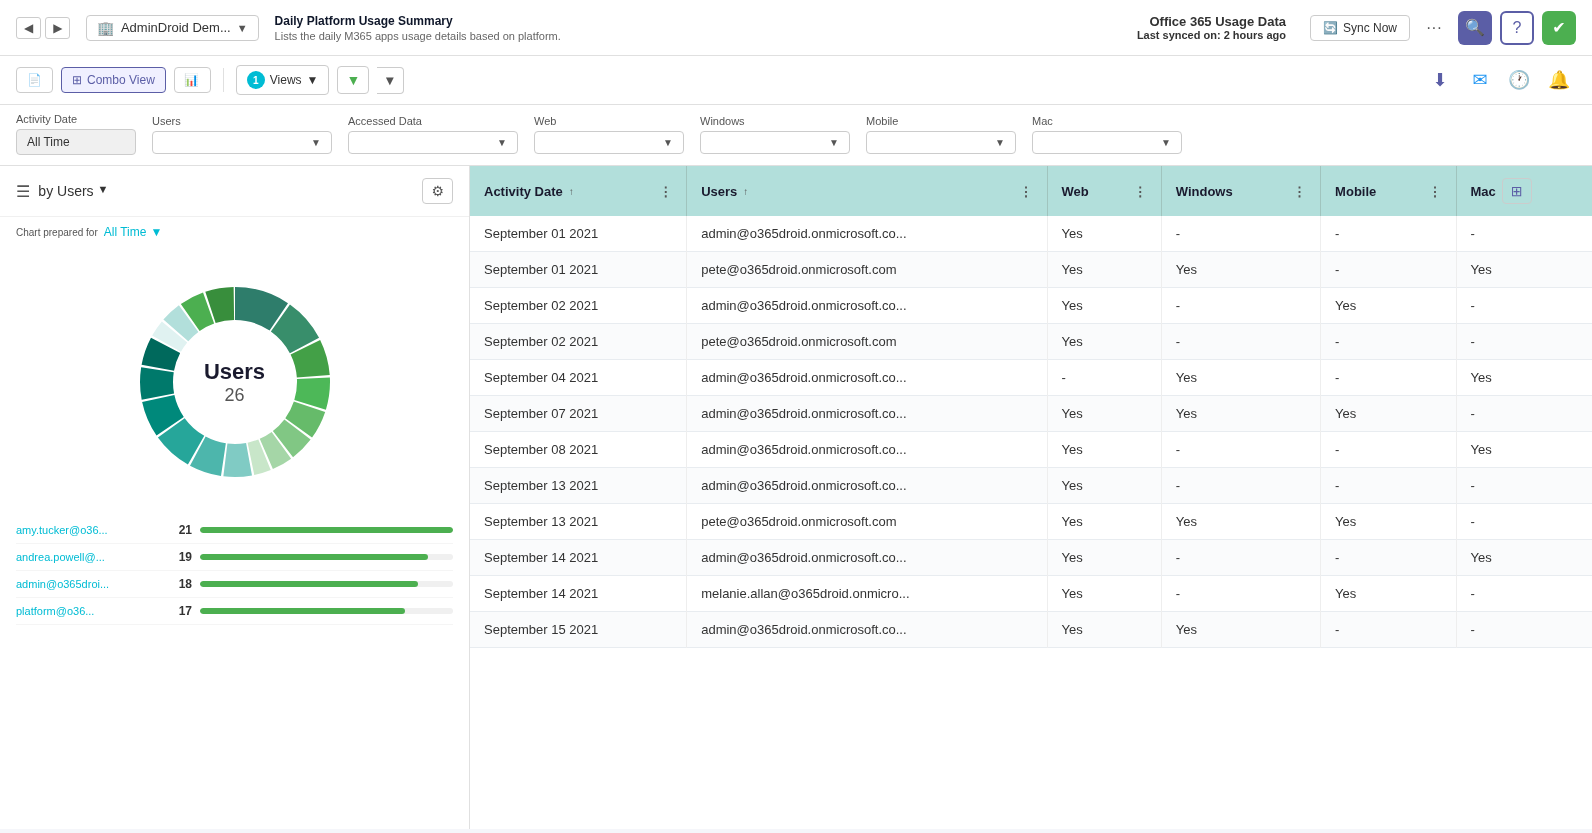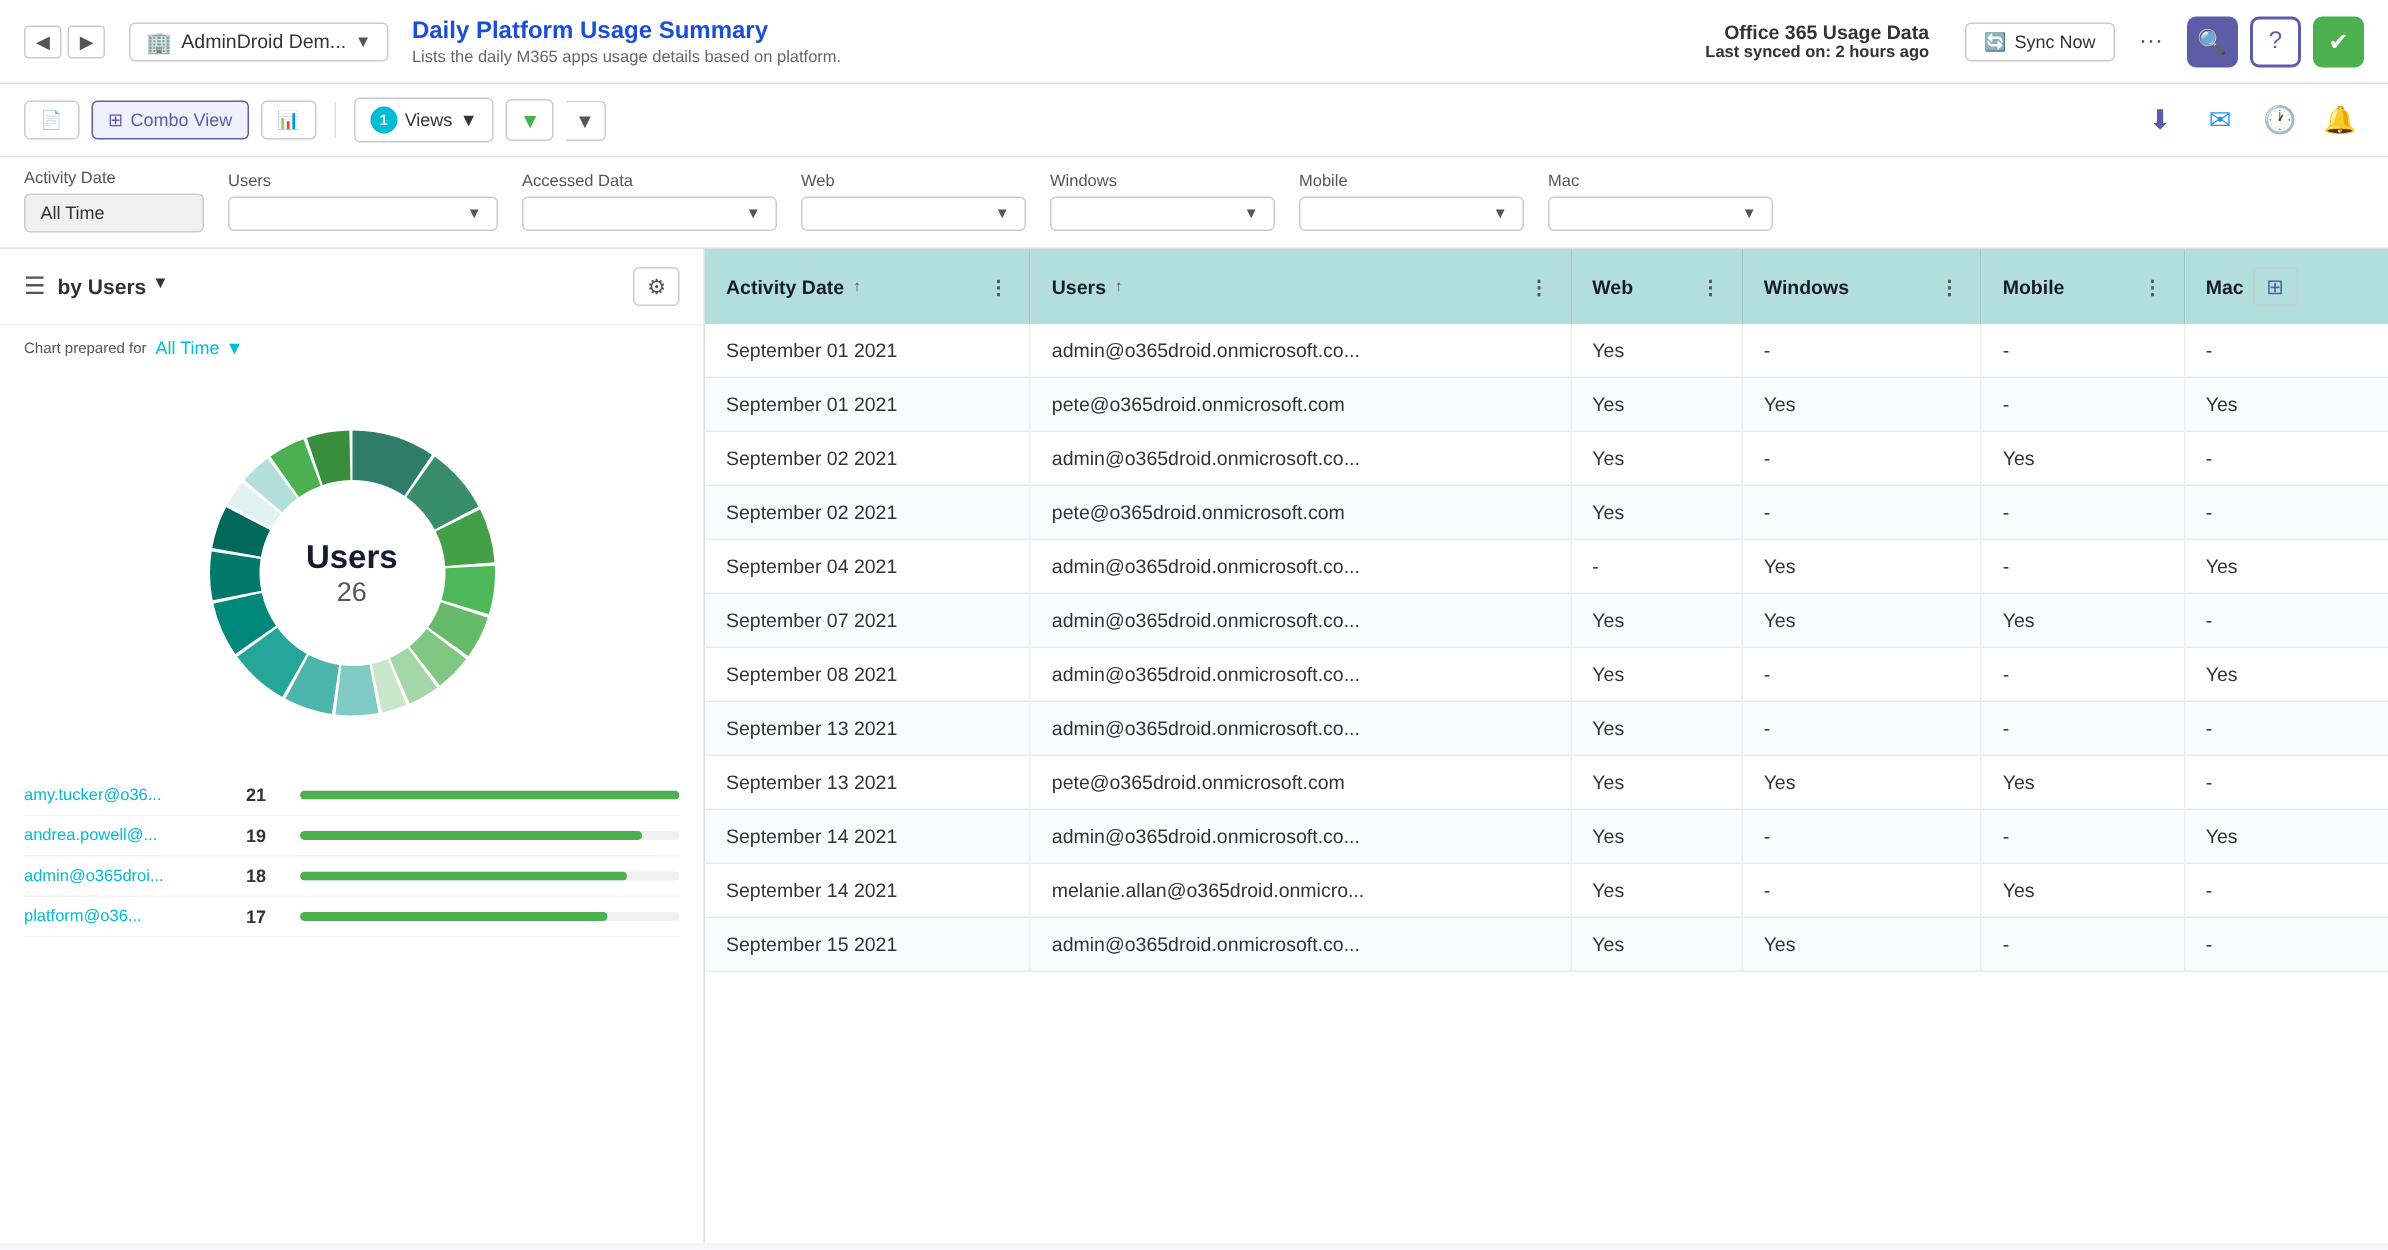--- a/index.html
+++ b/index.html
@@ -21,21 +21,21 @@
       display: flex; align-items: center; gap: 6px;
       border: 1px solid #ccc; border-radius: 4px;
       padding: 4px 10px; cursor: pointer; background: #fff;
       min-width: 160px;
     }
     .breadcrumb-icon { color: #5b5ea6; font-size: 14px; }
     .breadcrumb-text { font-size: 13px; color: #333; flex: 1; }
     .breadcrumb-arrow { color: #555; font-size: 11px; }
 
     .page-title-section { flex: 1; }
-    .page-title { font-size: 16px; font-weight: 600; color: #1d4ed8; }
+    .page-title { font-size: 12px; font-weight: 600; color: #0f172a; }
     .page-subtitle { font-size: 11px; color: #666; margin-top: 2px; }
 
     .sync-section { display: flex; flex-direction: column; align-items: flex-end; margin-right: 8px; }
     .sync-label { font-size: 13px; font-weight: 600; color: #333; }
     .sync-time { font-size: 11px; color: #666; }
     .sync-time span { font-weight: 600; color: #333; }
 
     .header-actions { display: flex; align-items: center; gap: 8px; }
     .sync-btn { display: flex; align-items: center; gap: 5px; background: none; border: 1px solid #ccc; border-radius: 4px; padding: 5px 12px; cursor: pointer; font-size: 12px; color: #333; }
     .more-btn { background: none; border: none; cursor: pointer; font-size: 16px; color: #555; padding: 4px 8px; }
@@ -117,21 +117,21 @@
       display: flex;
       align-items: center;
       padding: 12px 16px;
       border-bottom: 1px solid #f0f0f0;
       gap: 8px;
     }
     .chart-header-icon { color: #555; font-size: 16px; }
     .by-users-btn {
       display: flex; align-items: flex-start; gap: 4px;
       background: none; border: none; cursor: pointer;
-      font-size: 14px; font-weight: 700; color: #333;
+      font-size: 14px; font-weight: 400; color: #333;
     }
     .chart-settings-btn { margin-left: auto; background: none; border: 1px solid #ccc; border-radius: 4px; padding: 4px 8px; cursor: pointer; color: #555; font-size: 14px; }
 
     .chart-time-section { padding: 8px 16px; }
     .chart-time-label { font-size: 10px; color: #555; }
     .chart-time-btn {
       display: flex; align-items: center; gap: 4px;
       background: none; border: none; cursor: pointer;
       font-size: 12px; color: #00bcd4; font-weight: 500;
     }
@@ -166,21 +166,21 @@
       position: relative;
     }
     .legend-item {
       display: flex;
       align-items: center;
       padding: 6px 0;
       gap: 8px;
       border-bottom: 1px solid #f5f5f5;
     }
     .legend-name { font-size: 11px; color: #00bcd4; width: 140px; overflow: hidden; text-overflow: ellipsis; white-space: nowrap; }
-    .legend-count { font-size: 12px; font-weight: 600; color: #333; width: 28px; }
+    .legend-count { font-size: 12px; font-weight: 600; color: #333; width: 28px; text-align: right; }
     .legend-bar-wrap { flex: 1; height: 6px; background: #f0f0f0; border-radius: 3px; overflow: hidden; }
     .legend-bar { height: 100%; border-radius: 3px; background: #4caf50; }
 
     
     .table-panel {
       flex: 1;
       display: flex;
       flex-direction: column;
       overflow: hidden;
       background: #fff;

